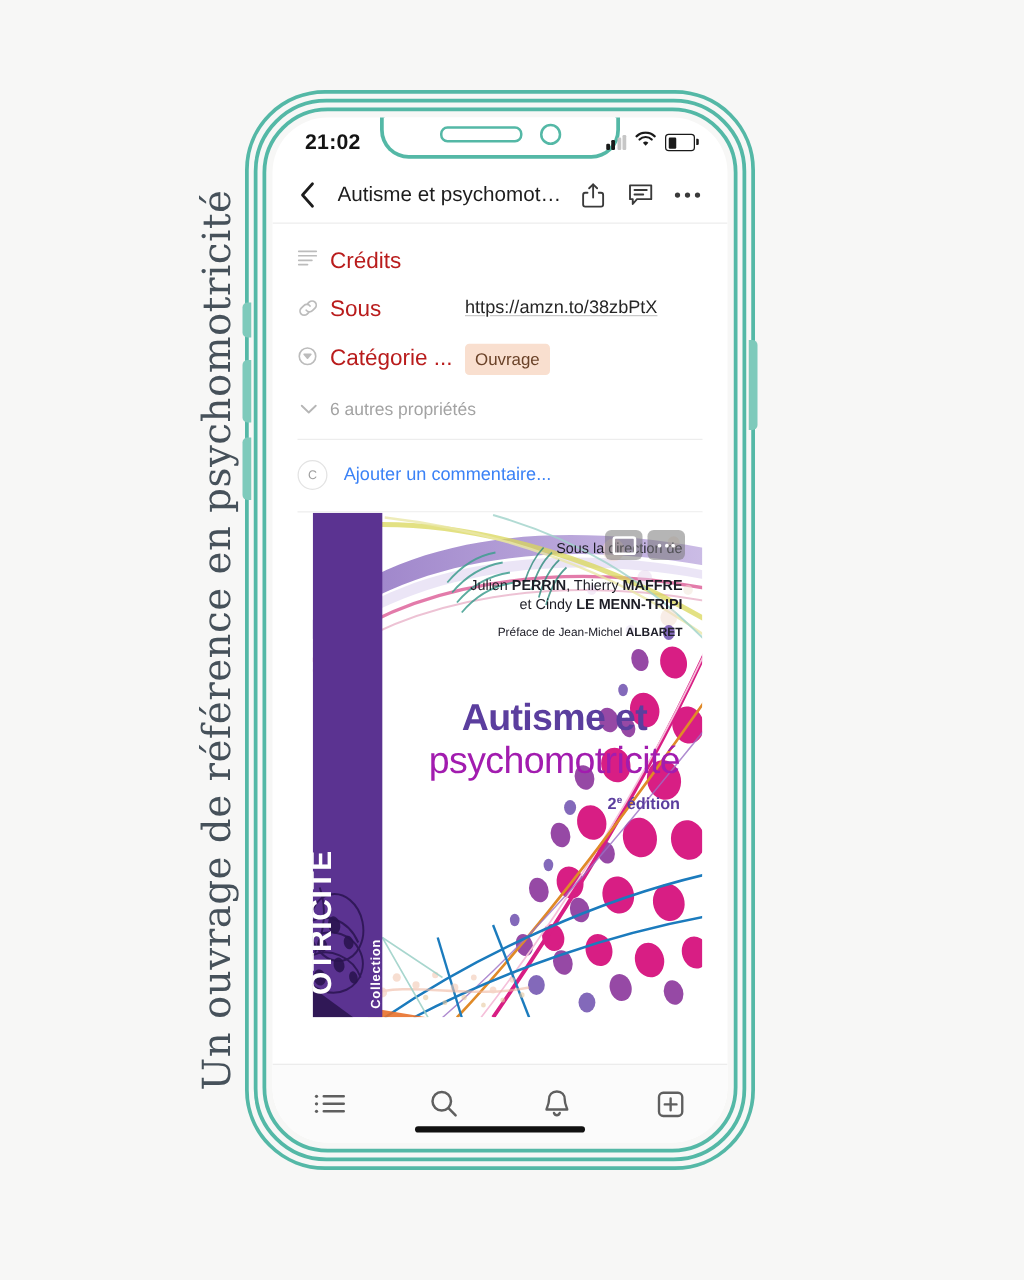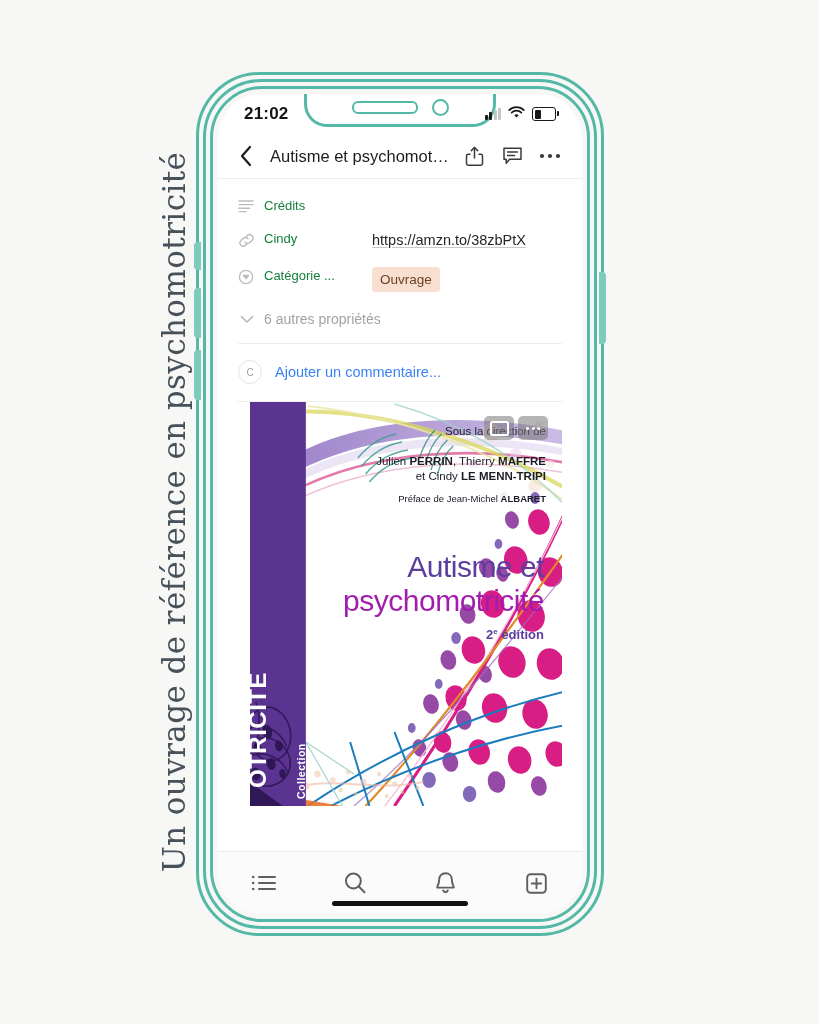--- a/index.html
+++ b/index.html
@@ -82,21 +82,21 @@
     height:44px; display:flex; align-items:center; padding:0 18px 0 14px;
     border-bottom:1px solid #ededed; gap:10px;
   }
   #nav-title{ flex:1; font-size:16.5px; color:#1d1d1d; overflow:hidden; white-space:nowrap; text-overflow:ellipsis;}
   .navicon{ display:flex;align-items:center;justify-content:center;width:28px;height:28px;color:#3a3a3a;flex:none;}
 
   
   #props{ padding:10px 22px 0 20px;}
   .prop-row{ display:flex; align-items:flex-start; padding:8px 0 9px 0;}
   .prop-ico{ width:26px;flex:none;display:flex;align-items:center;justify-content:flex-start;padding-top:2px;color:#b6b6b6;}
-  .prop-label{ width:108px;flex:none;font-size:13px;color:#15803d;padding-top:1px;}
+  .prop-label{ width:108px;flex:none;font-size:18px;color:#b91c1c;padding-top:1px;}
   .prop-value{ flex:1; font-size:14.5px; color:#262626; line-height:20px;}
   .prop-value.link{ text-decoration:underline; text-decoration-color:#c9c9c9; text-underline-offset:2px;}
   .tag{ display:inline-block;background:#f9dfcf;color:#6a4228;font-size:13.5px;padding:2.5px 8px;border-radius:3.5px;text-align:center;}
   #more-props{ display:flex;align-items:center;gap:8px;padding:10px 0 4px 0;color:#a3a3a3;font-size:14px;}
   #more-props .chev{ width:18px;display:flex;justify-content:center;color:#b6b6b6;}
 
   .divider{ height:1px;background:#ededed;margin:12px 20px 0 20px;}
 
   
   #comment-row{ display:flex;align-items:center;gap:13px;padding:16px 20px 17px 20px;}
@@ -233,21 +233,21 @@
         <div class="prop-label">Crédits</div>
       </div>
 
       <div class="prop-row">
         <div class="prop-ico">
           <svg width="17" height="17" viewBox="0 0 17 17" fill="none" stroke="#bcbcbc" stroke-width="1.4" stroke-linecap="round">
             <path d="M7 10.2 a3.3 3.3 0 0 0 4.9 .35 l2.1-2.1 a3.3 3.3 0 0 0-4.67-4.67 l-1.2 1.2"></path>
             <path d="M10 6.8 a3.3 3.3 0 0 0-4.9-.35 l-2.1 2.1 a3.3 3.3 0 0 0 4.67 4.67 l1.2-1.2"></path>
           </svg>
         </div>
-        <div class="prop-label">Cindy</div>
+        <div class="prop-label">Sous</div>
         <div class="prop-value link">https://amzn.to/38zbPtX</div>
       </div>
 
       <div class="prop-row">
         <div class="prop-ico">
           <svg width="16" height="16" viewBox="0 0 16 16" fill="none" stroke="#bcbcbc" stroke-width="1.3">
             <circle cx="8" cy="8" r="6.6"></circle>
             <path d="M5.3 6.4 L8 9.6 L10.7 6.4 Z" fill="#bcbcbc" stroke-linejoin="round"></path>
           </svg>
         </div>
@@ -438,21 +438,21 @@
             </div>
             <div style="font-size:11.5px;margin-top:1px;">
               <span>et Cindy </span><b>LE MENN-TRIPI</b>
             </div>
             <div style="font-size:9.5px;margin-top:9px;color:#20202a;text-align:right;">
               <span>Préface de Jean-Michel </span><b>ALBARET</b>
             </div>
           </div>
 
           <div style="position:absolute;right:18px;top:148px;text-align:right;">
-            <div style="font-size:30px;font-weight:normal;color:#5b3e9e;line-height:34px;letter-spacing:-.5px;">Autisme et</div>
+            <div style="font-size:30px;font-weight:bold;color:#5b3e9e;line-height:34px;letter-spacing:-.5px;text-align:center;">Autisme et</div>
             <div style="font-size:30px;font-weight:normal;color:#a21caf;line-height:34px;letter-spacing:-.5px;">psychomotricité</div>
             <div style="font-size:13px;font-weight:bold;color:#5b3e9e;margin-top:9px;">2<sup style="font-size:8px">e</sup> édition</div>
           </div>
 
           <div id="spine-collection" class="spine-txt">Collection</div>
           <div id="spine-title" class="spine-txt">OTRICITÉ</div>
         </div>
 
         <div class="cover-overlay">
           <div class="ov-btn">

